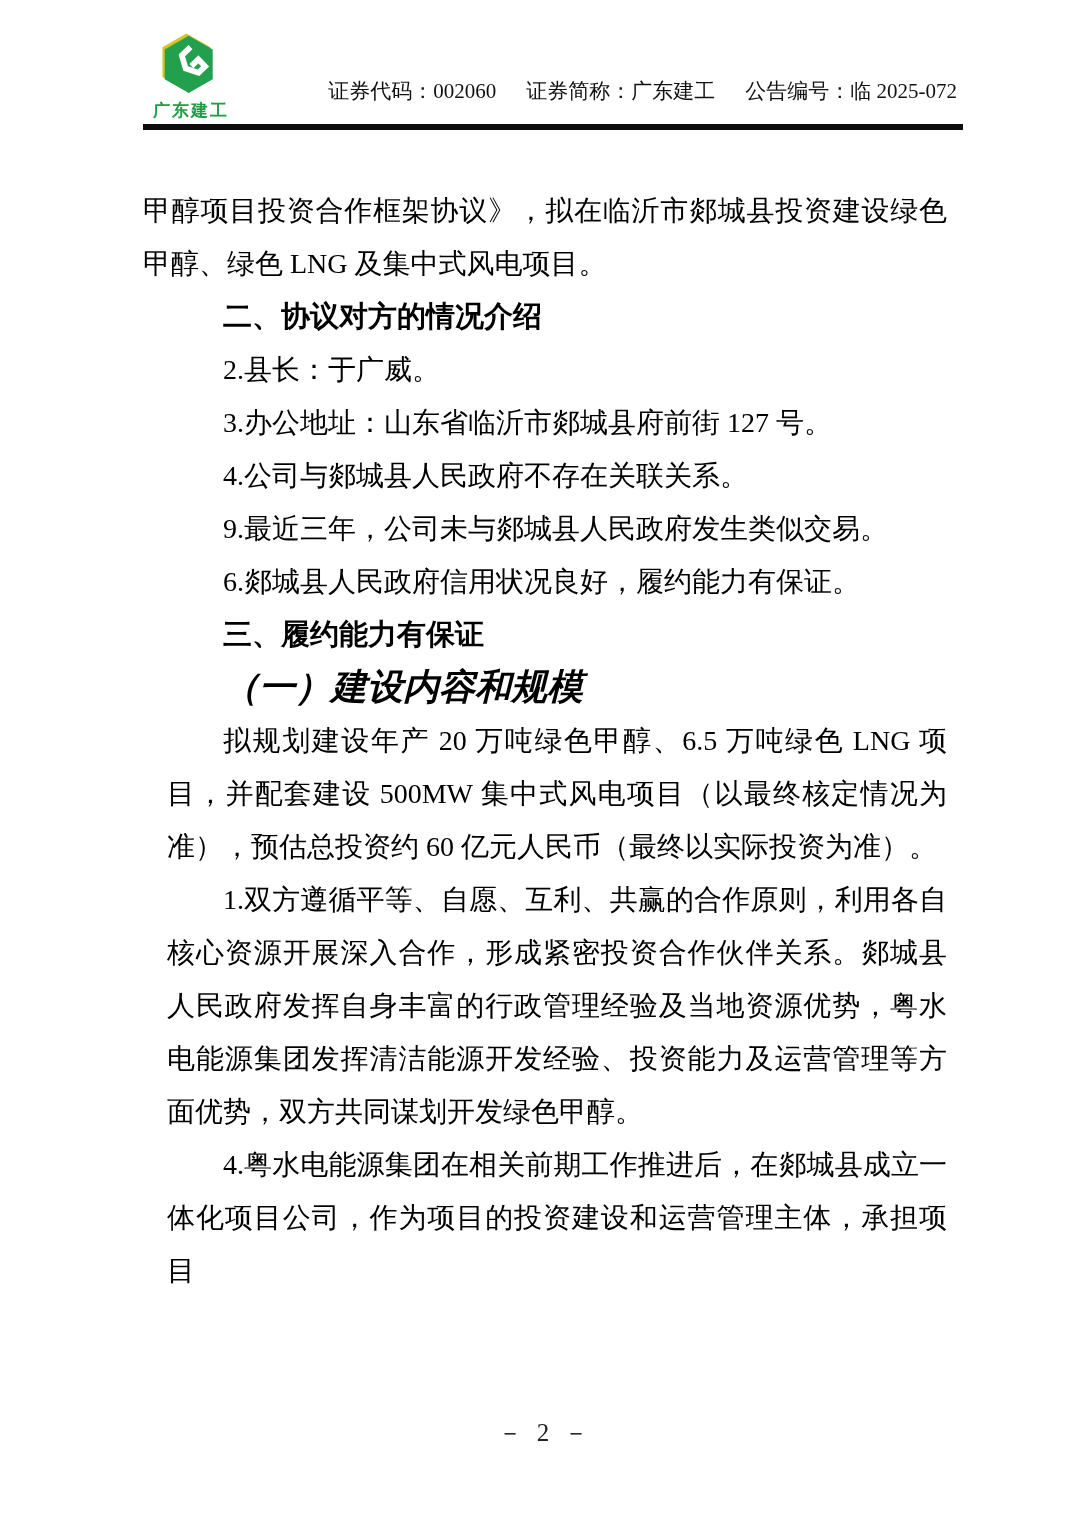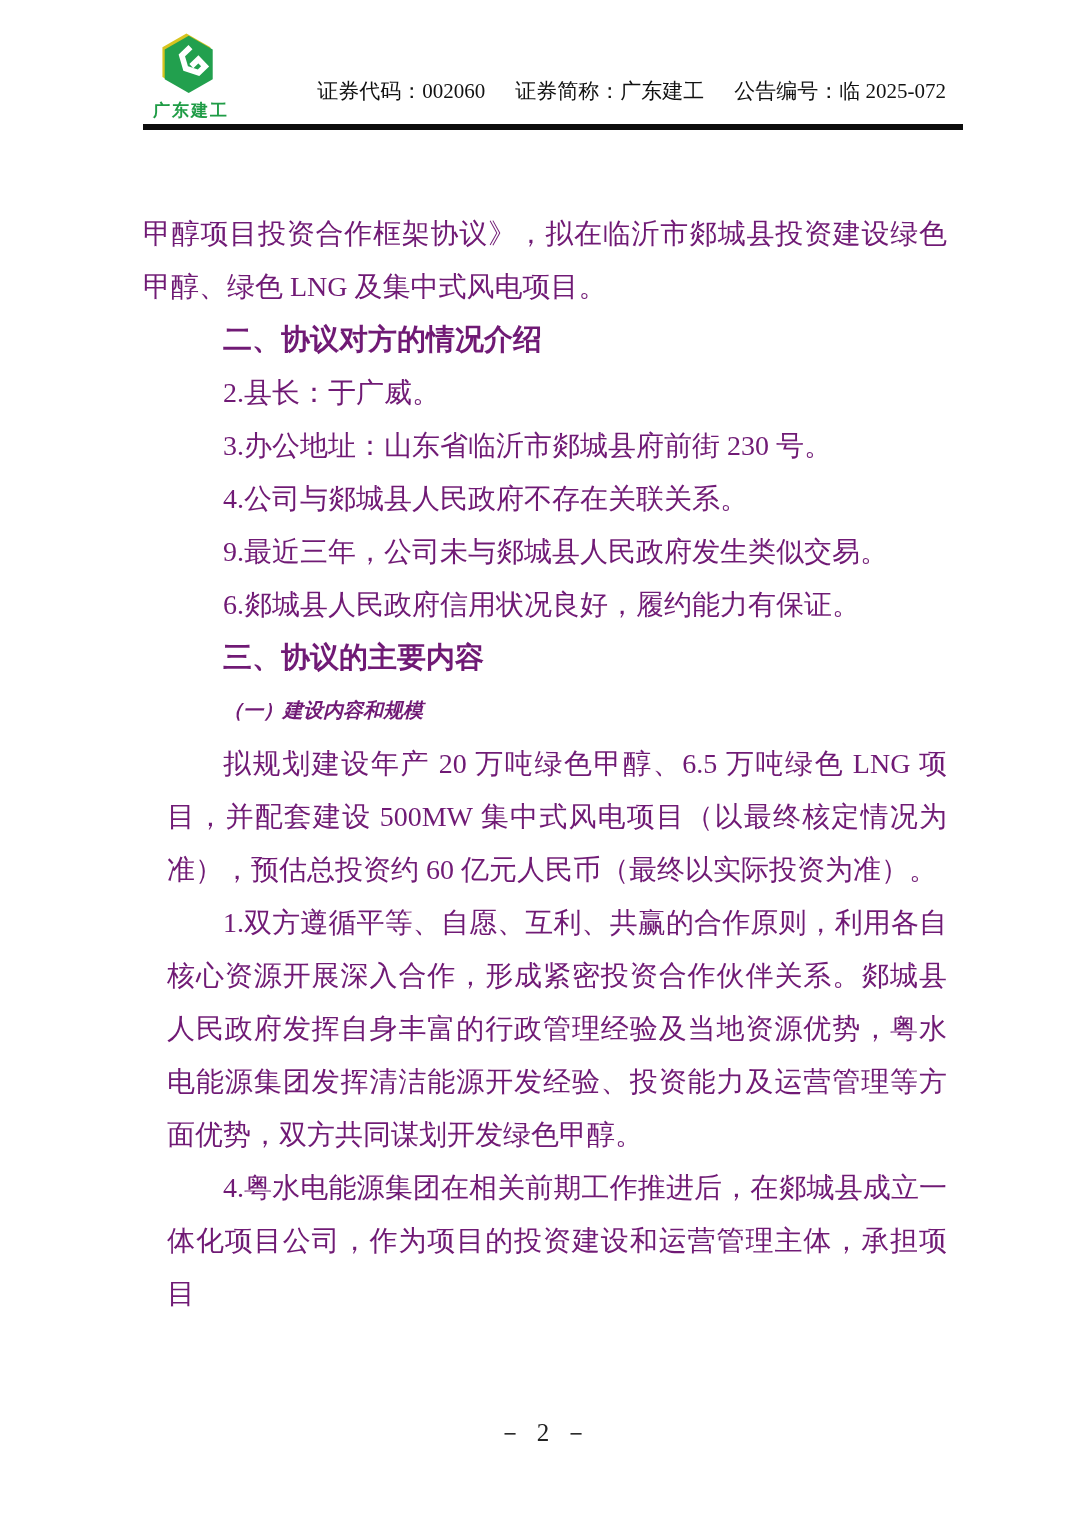--- a/index.html
+++ b/index.html
@@ -27,63 +27,63 @@
     font-family: "Liberation Sans", sans-serif;
     font-weight: bold;
     font-size: 17px;
     letter-spacing: 2px;
     color: #1f9c46;
     white-space: nowrap;
   }
   .header-info {
     position: absolute;
     top: 77px;
-    right: 134px;
+    right: 123px;
     font-size: 21px;
     white-space: nowrap;
     color: #111111;
   }
   .header-info .seg { display: inline-block; }
   .header-info .seg + .seg { margin-left: 30px; }
   .divider {
     position: absolute;
     left: 143px;
     top: 124px;
     width: 820px;
     height: 6px;
     background: #0d0d0d;
   }
   
   .content {
     position: absolute;
     left: 143px;
-    top: 207px;
+    top: 184px;
     width: 804px;
     font-size: 28px;
     line-height: 53px;
     text-align: justify;
-    color: #701a75;
+    color: #000000;
   }
   .content p, .content h2, .content h3 {
     margin: 0;
     font-weight: normal;
     font-size: 28px;
   }
   .content .para, .content h2, .content h3 { text-indent: 56px; margin-left: 24px; }
   .content .cont { text-indent: 0; }
   .content h2 {
     font-family: "Liberation Sans", sans-serif;
     font-weight: bold;
     font-size: 29px;
   }
   .content h3 {
     font-family: "Liberation Serif", serif;
     font-weight: bold;
     font-style: italic;
-    font-size: 20px;
+    font-size: 36px;
   }
   
   .page-number {
     position: absolute;
     left: 143px;
     top: 1416px;
     width: 804px;
     text-align: center;
     font-size: 25px;
     color: #222222;
@@ -107,25 +107,25 @@
   <div class="header-info">
     <span class="seg"><span>证券代码：</span><span>002060</span></span><span class="seg"><span>证券简称：</span><span>广东建工</span></span><span class="seg"><span>公告编号：</span><span>临 2025-072</span></span>
   </div>
 
   <div class="divider"></div>
 
   <main class="content">
     <p class="cont">甲醇项目投资合作框架协议》，拟在临沂市郯城县投资建设绿色甲醇、绿色 LNG 及集中式风电项目。</p>
     <h2>二、协议对方的情况介绍</h2>
     <p class="para">2.县长：于广威。</p>
-    <p class="para">3.办公地址：山东省临沂市郯城县府前街 230 号。</p>
+    <p class="para">3.办公地址：山东省临沂市郯城县府前街 127 号。</p>
     <p class="para">4.公司与郯城县人民政府不存在关联关系。</p>
     <p class="para">9.最近三年，公司未与郯城县人民政府发生类似交易。</p>
     <p class="para">6.郯城县人民政府信用状况良好，履约能力有保证。</p>
-    <h2>三、协议的主要内容</h2>
+    <h2>三、履约能力有保证</h2>
     <h3>（一）建设内容和规模</h3>
     <p class="para">拟规划建设年产 20 万吨绿色甲醇、6.5 万吨绿色 LNG 项目，并配套建设 500MW 集中式风电项目（以最终核定情况为准），预估总投资约 60 亿元人民币（最终以实际投资为准）。</p>
     <p class="para">1.双方遵循平等、自愿、互利、共赢的合作原则，利用各自核心资源开展深入合作，形成紧密投资合作伙伴关系。郯城县人民政府发挥自身丰富的行政管理经验及当地资源优势，粤水电能源集团发挥清洁能源开发经验、投资能力及运营管理等方面优势，双方共同谋划开发绿色甲醇。</p>
     <p class="para">4.粤水电能源集团在相关前期工作推进后，在郯城县成立一体化项目公司，作为项目的投资建设和运营管理主体，承担项目</p>
   </main>
 
   <footer class="page-number">－ 2 －</footer>
 
 </div>
 

